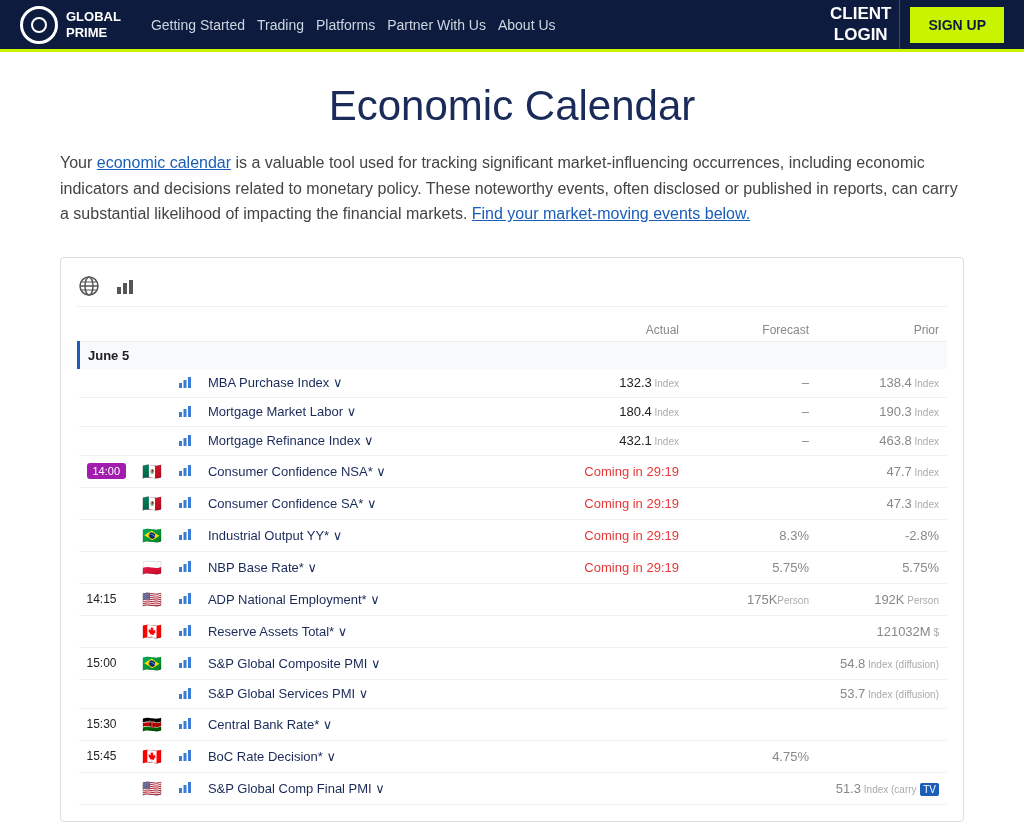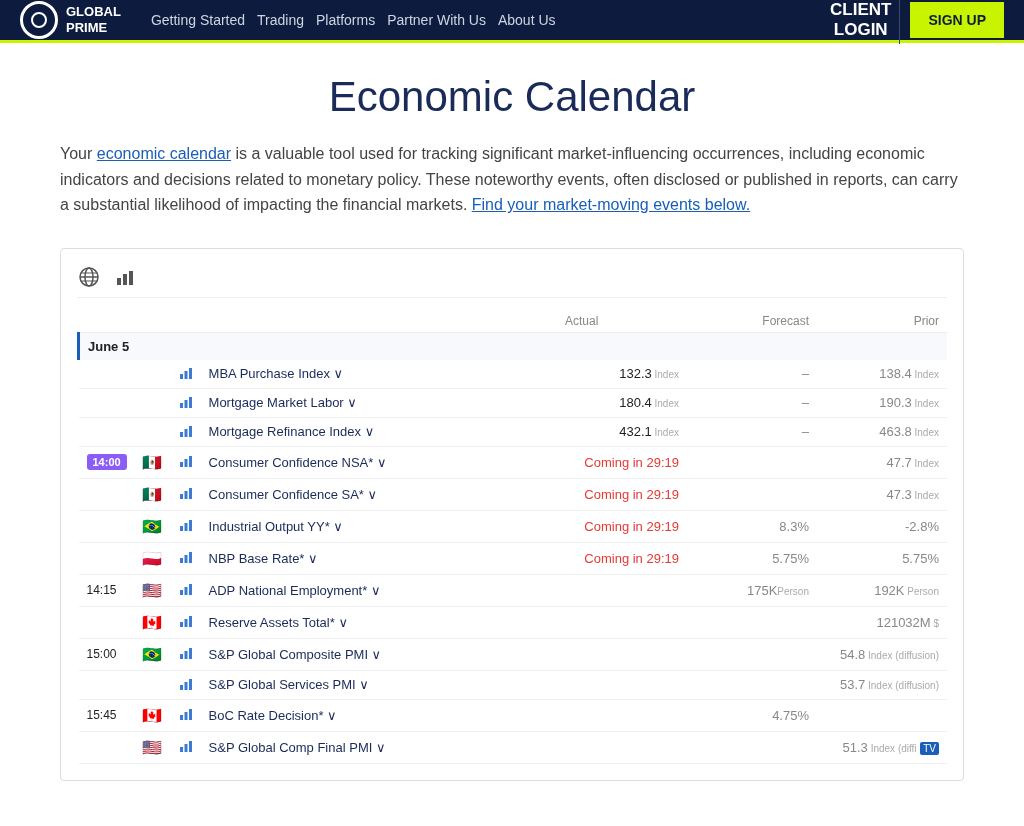--- a/index.html
+++ b/index.html
@@ -4,21 +4,21 @@
   <style>
     * { box-sizing: border-box; margin: 0; padding: 0; }
     body { font-family: Arial, sans-serif; background: #fff; color: #222; }
 
     
     .navbar {
       background: #0d1b3e;
       display: flex;
       align-items: center;
       padding: 0 20px;
-      height: 40px;
+      height: 49px;
     }
     .navbar-logo {
       display: flex;
       align-items: center;
       margin-right: 30px;
     }
     .logo-circle {
       width: 38px; height: 38px;
       border: 3px solid #fff;
       border-radius: 50%;
@@ -145,26 +145,26 @@
     .flag-cell { text-align: center; font-size: 16px; min-width: 30px; }
     .impact-cell { color: #3a7bd5; font-size: 11px; min-width: 20px; }
     .event-cell { color: #1a2b5a; }
     .actual-cell { text-align: right; color: #222; }
     .forecast-cell { text-align: right; color: #888; }
     .prior-cell { text-align: right; color: #888; }
 
     .coming-in { color: #e53935; font-weight: 500; }
     .unit-small { font-size: 10px; color: #aaa; }
     .badge-time {
-      background: #8b5cf6;
+      background: #a21caf;
       color: #fff;
       border-radius: 3px;
       padding: 2px 6px;
       font-size: 11px;
-      font-weight: bold;
+      font-weight: normal;
       display: inline-block;
     }
     .red-border-row td { border-top: 1px solid #e53935 !important; }
 
     .tv-logo {
       font-size: 10px;
       background: #1a5eb8;
       color: #fff;
       padding: 1px 3px;
       border-radius: 2px;
@@ -223,21 +223,21 @@
       </div>
     </div>
 
     <table class="calendar-table">
       <thead>
         <tr>
           <th style="width:50px;text-align:left;"></th>
           <th style="width:30px;"></th>
           <th style="width:20px;"></th>
           <th style="text-align:left;"></th>
-          <th style="width:130px; text-align:left;">Actual</th>
+          <th style="width:130px; text-align:right;">Actual</th>
           <th style="width:130px; text-align:right;">Forecast</th>
           <th style="width:130px; text-align:right;">Prior</th>
         </tr>
       </thead>
       <tbody id="calendar-body">
       <tr class="date-row">
             <td colspan="7">June 5</td>
           </tr>
           <tr class="data-row">
             <td class="time-cell"></td>
@@ -376,20 +376,33 @@
                 <rect x="1" y="8" width="3" height="5" fill="#3a7bd5"></rect>
                 <rect x="5.5" y="5" width="3" height="8" fill="#3a7bd5"></rect>
                 <rect x="10" y="2" width="3" height="11" fill="#3a7bd5"></rect>
               </svg></td>
             <td class="event-cell" style="color: rgb(26, 43, 90); cursor: pointer;">S&amp;P Global Services PMI ∨</td>
             <td class="actual-cell" style="text-align: right;"></td>
             <td class="forecast-cell" style="text-align: right;"></td>
             <td class="prior-cell" style="text-align: right;">53.7<span class="unit-small"> Index (diffusion)</span></td>
           </tr>
           <tr class="data-row">
+            <td class="time-cell">15:30</td>
+            <td class="flag-cell">🇰🇪</td>
+            <td class="impact-cell"><svg width="14" height="14" viewBox="0 0 14 14">
+                <rect x="1" y="8" width="3" height="5" fill="#3a7bd5"></rect>
+                <rect x="5.5" y="5" width="3" height="8" fill="#3a7bd5"></rect>
+                <rect x="10" y="2" width="3" height="11" fill="#3a7bd5"></rect>
+              </svg></td>
+            <td class="event-cell" style="color: rgb(26, 43, 90); cursor: pointer;">Central Bank Rate* ∨</td>
+            <td class="actual-cell" style="text-align: right;"></td>
+            <td class="forecast-cell" style="text-align: right;"></td>
+            <td class="prior-cell" style="text-align: right;"></td>
+          </tr>
+          <tr class="data-row">
             <td class="time-cell">15:45</td>
             <td class="flag-cell">🇨🇦</td>
             <td class="impact-cell"><svg width="14" height="14" viewBox="0 0 14 14">
                 <rect x="1" y="8" width="3" height="5" fill="#3a7bd5"></rect>
                 <rect x="5.5" y="5" width="3" height="8" fill="#3a7bd5"></rect>
                 <rect x="10" y="2" width="3" height="11" fill="#3a7bd5"></rect>
               </svg></td>
             <td class="event-cell" style="color: rgb(26, 43, 90); cursor: pointer;">BoC Rate Decision* ∨</td>
             <td class="actual-cell" style="text-align: right;"></td>
             <td class="forecast-cell" style="text-align: right;">4.75%</td>
@@ -399,18 +412,18 @@
             <td class="time-cell"></td>
             <td class="flag-cell">🇺🇸</td>
             <td class="impact-cell"><svg width="14" height="14" viewBox="0 0 14 14">
                 <rect x="1" y="8" width="3" height="5" fill="#3a7bd5"></rect>
                 <rect x="5.5" y="5" width="3" height="8" fill="#3a7bd5"></rect>
                 <rect x="10" y="2" width="3" height="11" fill="#3a7bd5"></rect>
               </svg></td>
             <td class="event-cell" style="color: rgb(26, 43, 90); cursor: pointer;">S&amp;P Global Comp Final PMI ∨</td>
             <td class="actual-cell" style="text-align: right;"></td>
             <td class="forecast-cell" style="text-align: right;"></td>
-            <td class="prior-cell" style="text-align: right;">51.3<span class="unit-small"> Index (diffi</span> <span class="tv-logo">TV</span></td>
+            <td class="prior-cell" style="text-align: right;">51.3<span class="unit-small"> Index (carry</span> <span class="tv-logo">TV</span></td>
           </tr>
         </tbody>
     </table>
   </div>
 </div>
 
 </body></html>

